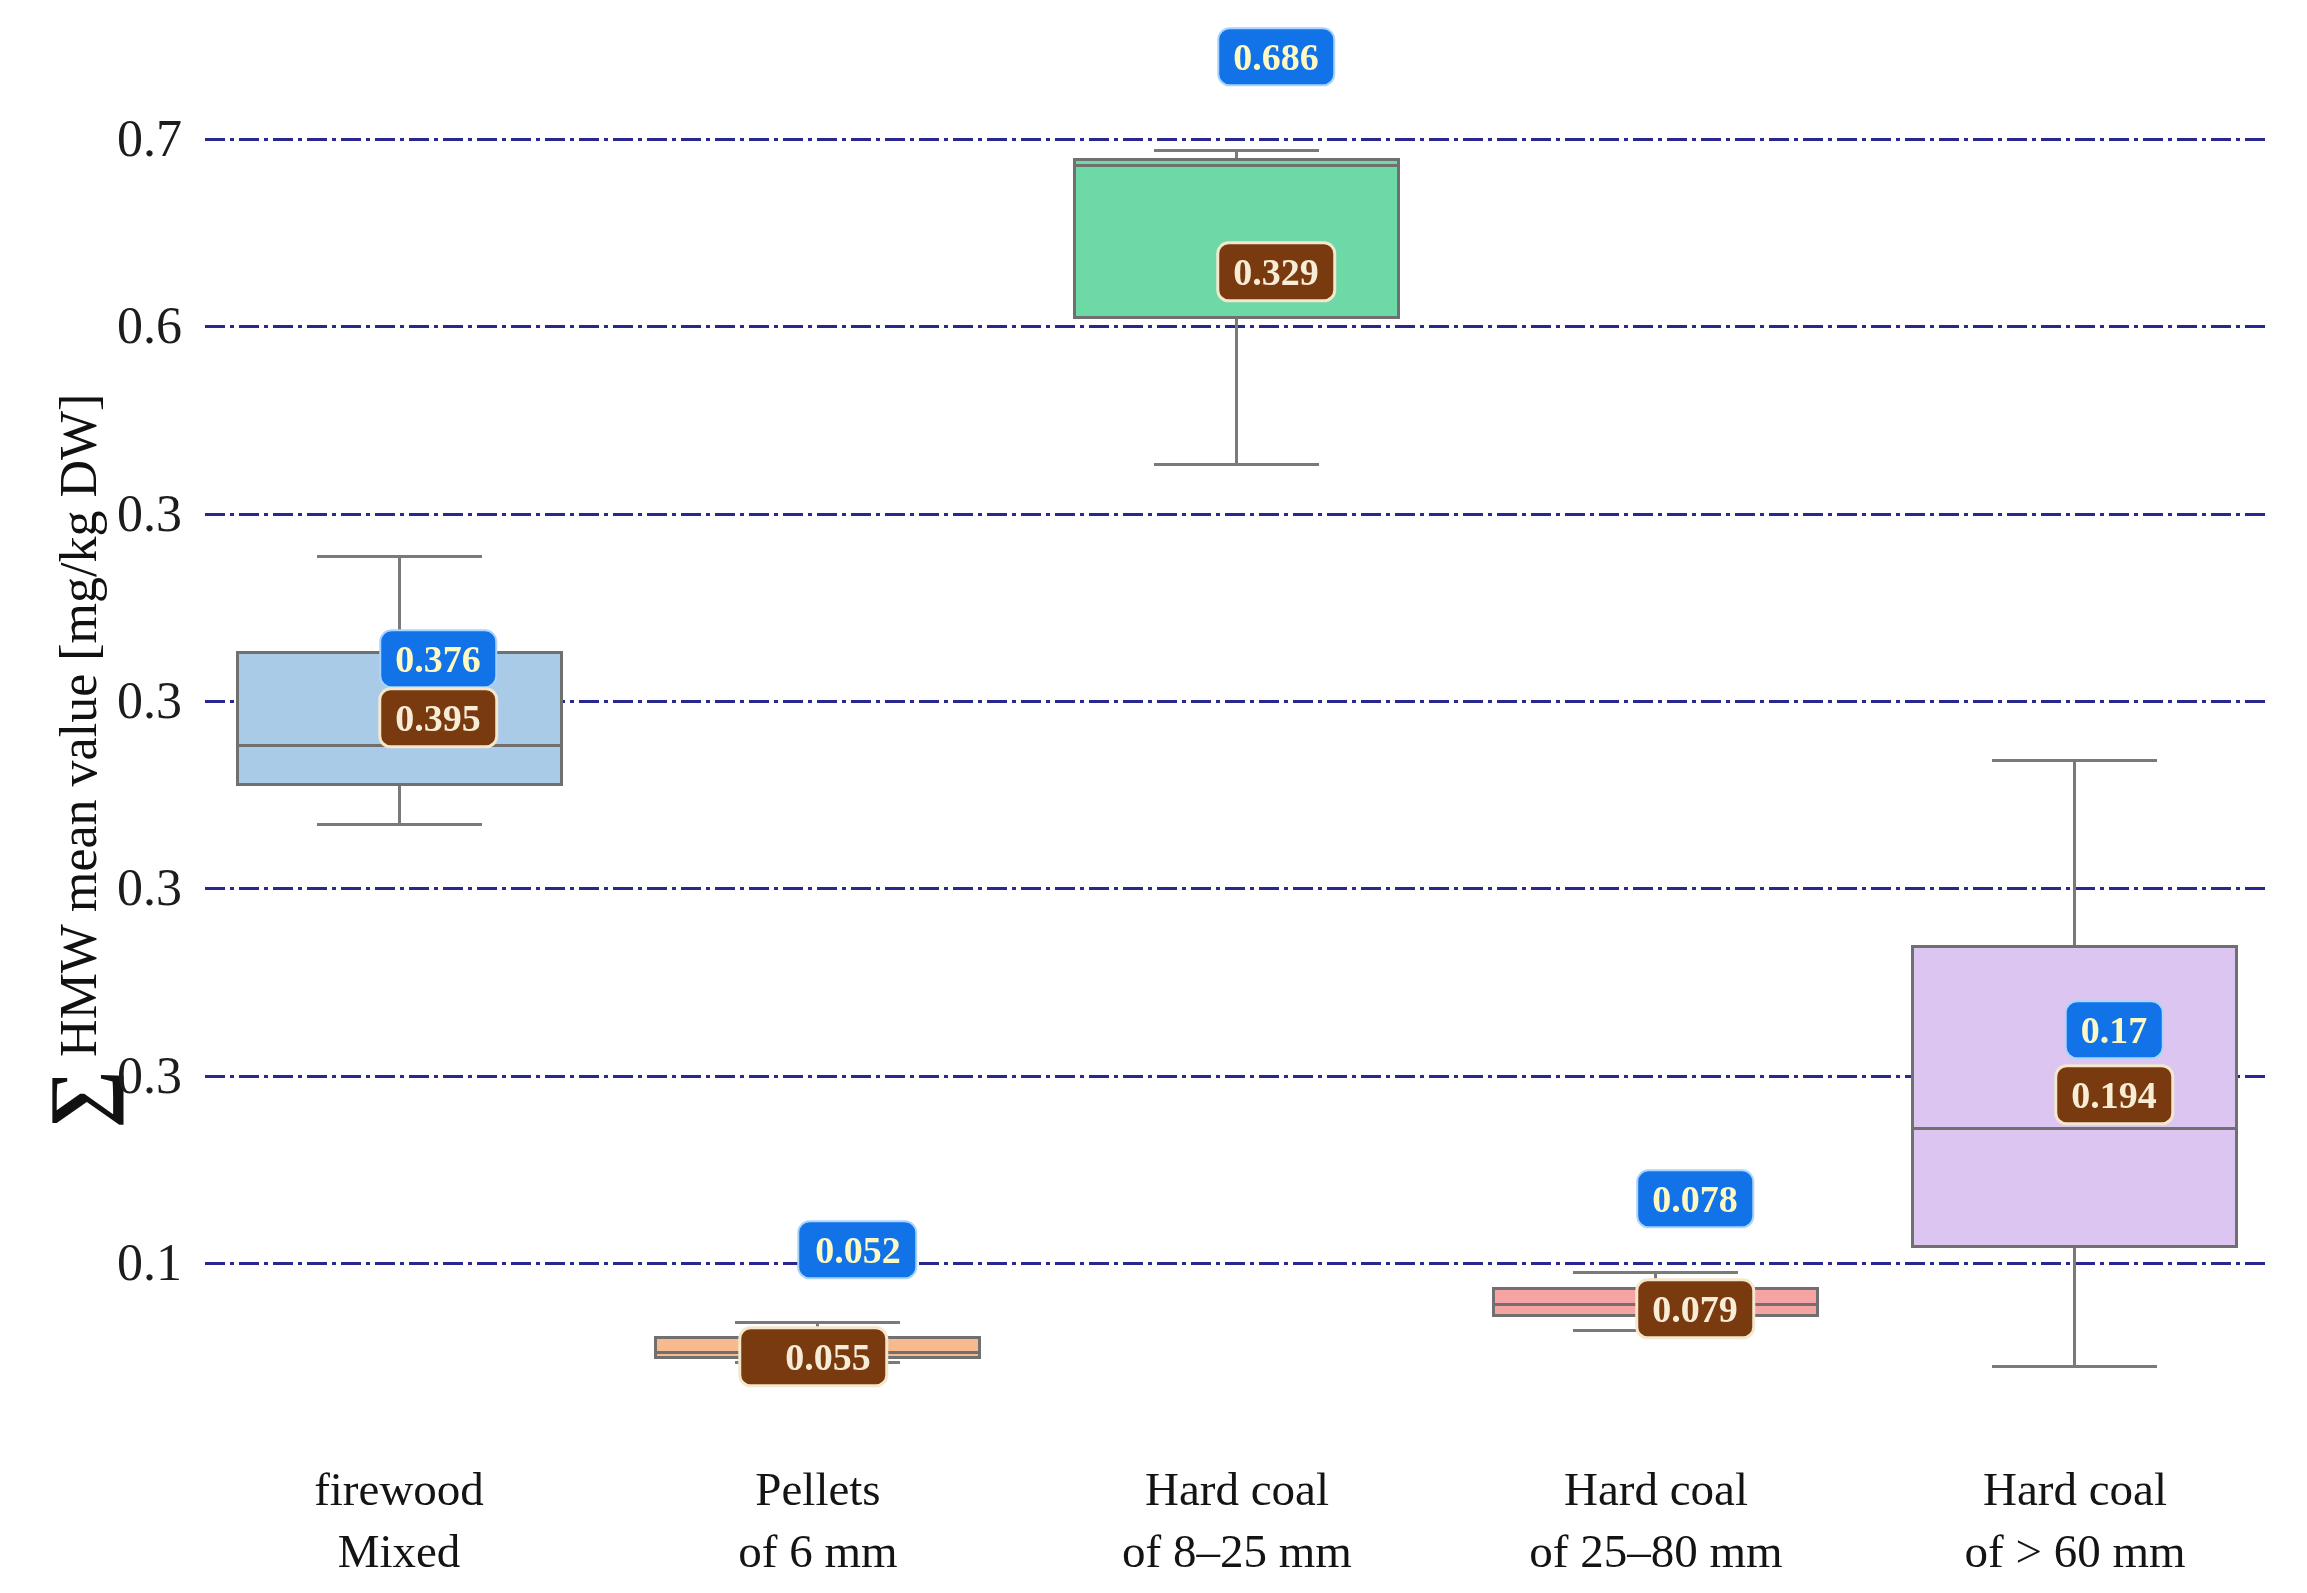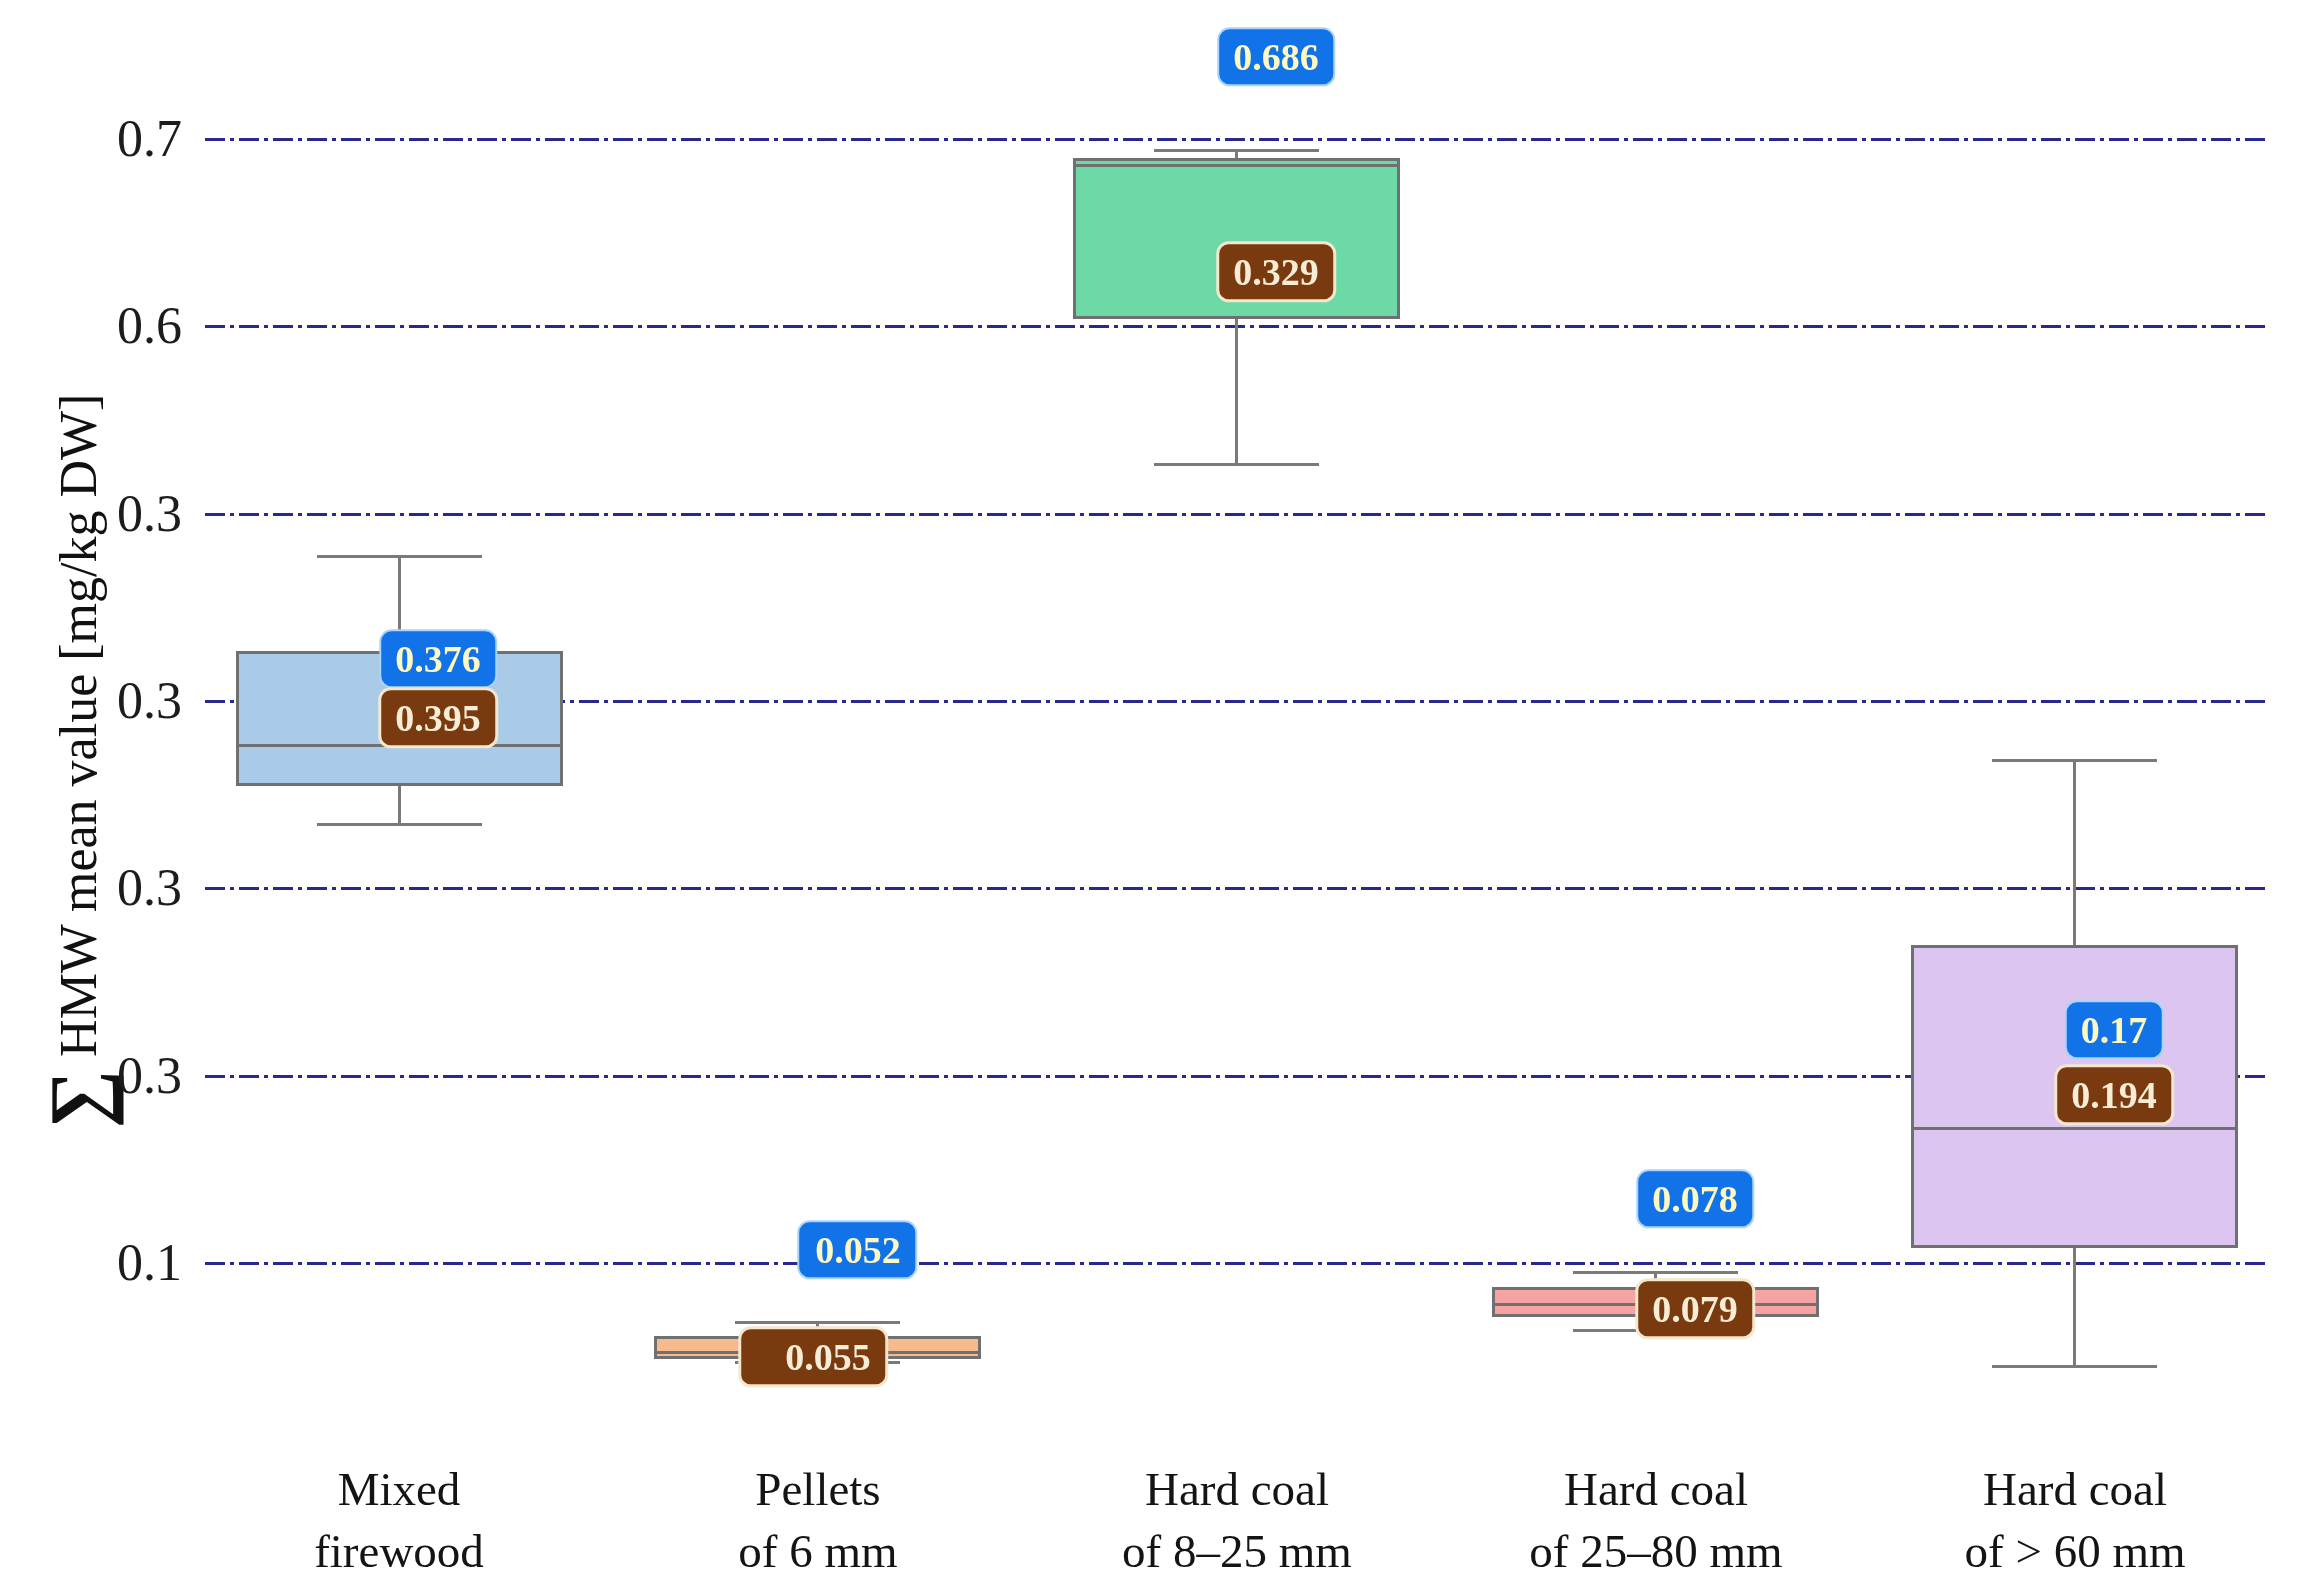--- a/index.html
+++ b/index.html
@@ -68,22 +68,22 @@
     <div class="gridline" style="left: 205px; top: 1262px; width: 2063px;"></div>
     <div class="tick-label" style="top: 1237px;">0.1</div>
     <div class="whisker-line" style="left: 398px; top: 557px; height: 268px;"></div>
     <div class="whisker-cap" style="left: 317px; top: 555px; width: 165px;"></div>
     <div class="whisker-cap" style="left: 317px; top: 823px; width: 165px;"></div>
     <div class="box-rect" style="left: 236px; top: 651px; width: 327px; height: 135px; background: rgb(169, 203, 232);"></div>
     <div class="median-line" style="left: 236px; top: 744px; width: 327px;"></div>
     <div class="badge median-badge" style="left: 438px; top: 659px;">0.376</div>
     <div class="badge mean-badge" style="left: 438px; top: 718px;">0.395</div>
     <div class="cat-label" style="left: 399px; top: 1458px;">
+      <div>firewood</div>
       <div>Mixed</div>
-      <div>firewood</div>
     </div>
     <div class="whisker-line" style="left: 816px; top: 1323px; height: 39px;"></div>
     <div class="whisker-cap" style="left: 735px; top: 1321px; width: 165px;"></div>
     <div class="whisker-cap" style="left: 735px; top: 1361px; width: 165px;"></div>
     <div class="box-rect" style="left: 654px; top: 1336px; width: 327px; height: 22.5px; background: rgb(247, 185, 142);"></div>
     <div class="median-line" style="left: 654px; top: 1351px; width: 327px;"></div>
     <div class="badge median-badge" style="left: 857px; top: 1250px; padding-left: 16px;">0.052</div>
     <div class="badge mean-badge" style="left: 813px; top: 1357px; padding-left: 44px;">0.055</div>
     <div class="cat-label" style="left: 818px; top: 1458px;">
       <div>Pellets</div>

